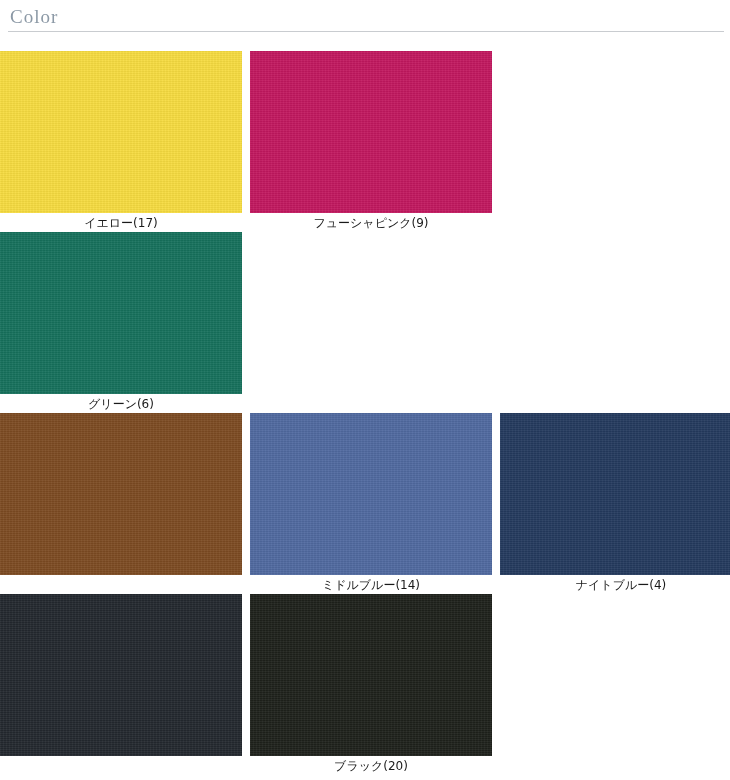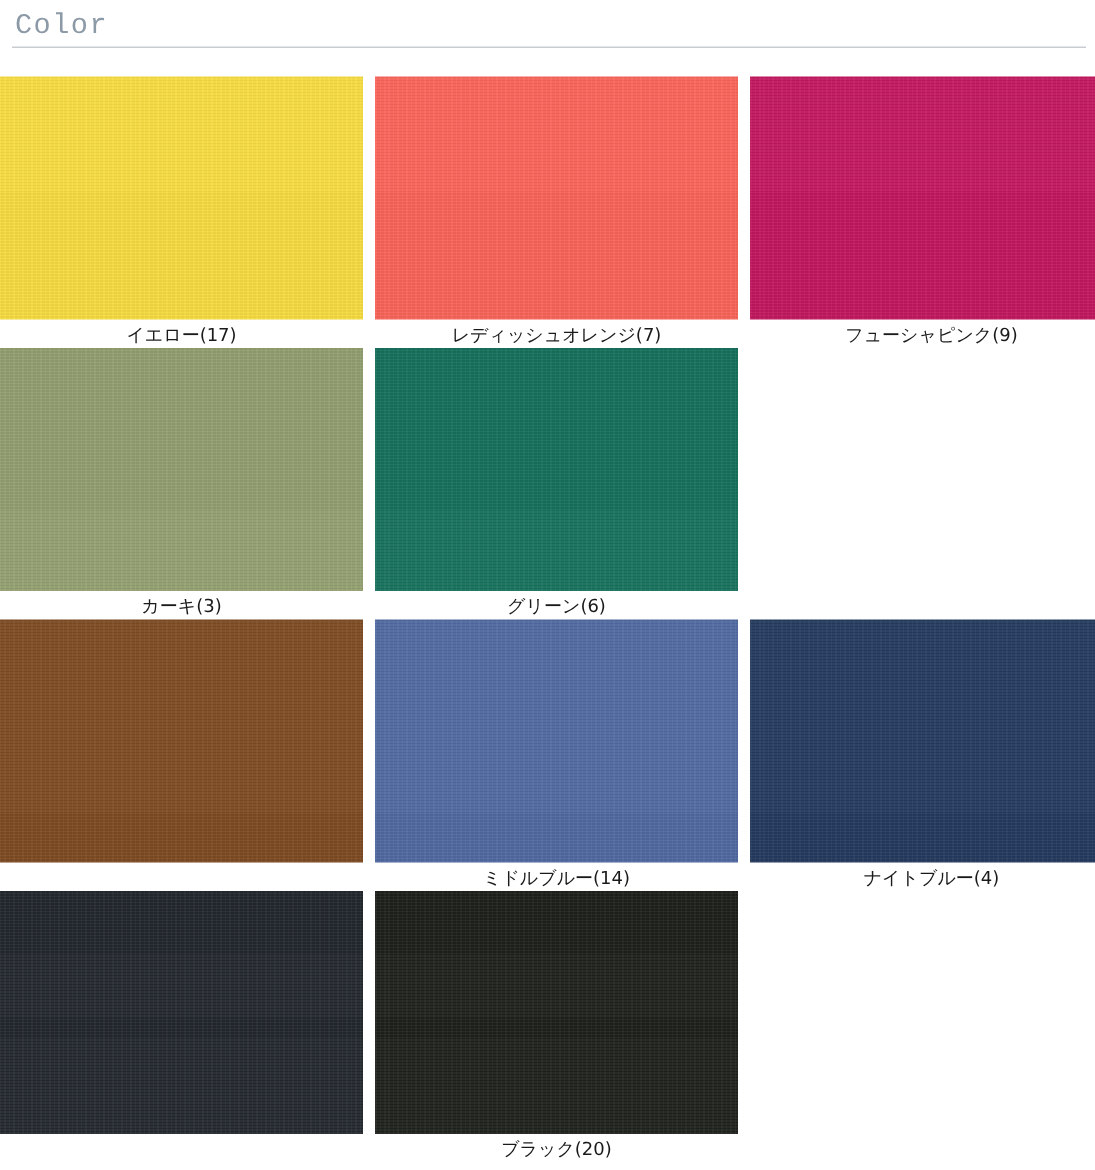--- a/index.html
+++ b/index.html
@@ -21,21 +21,21 @@
     height: 40px;
   }
   .page-title {
     font-size: 19px;
     font-weight: 400;
     letter-spacing: 1px;
     color: #8c99a6;
     line-height: 22px;
     margin: 0;
     padding: 0 0 3px 4px;
-    font-family: Liberation Mono, monospace;
+    font-family: Liberation Serif, serif;
   }
   .title-rule {
     height: 1px;
     background: #c9ccd0;
     margin: 0 6px 0 2px;
   }
 
   
   .swatch-grid {
     width: 730px;
@@ -107,33 +107,25 @@
   <div class="title-rule"></div>
 </div>
 
 <div class="swatch-grid" id="swatch-grid">
     <div class="swatch-row">
       <div class="swatch-cell">
         <div class="swatch-chip" style="background-color: rgb(247, 220, 64);"></div>
         <span class="swatch-label">イエロー(17)</span>
       </div>
       <div class="swatch-cell">
-        <div class="swatch-chip" style="background-color: rgb(250, 100, 89);"></div>
-        <span class="swatch-label">レディッシュオレンジ(7)</span>
-      </div>
-      <div class="swatch-cell">
         <div class="swatch-chip" style="background-color: rgb(194, 24, 95);"></div>
         <span class="swatch-label">フューシャピンク(9)</span>
       </div>
     </div>
     <div class="swatch-row">
-      <div class="swatch-cell">
-        <div class="swatch-chip" style="background-color: rgb(147, 160, 112);"></div>
-        <span class="swatch-label">カーキ(3)</span>
-      </div>
       <div class="swatch-cell">
         <div class="swatch-chip" style="background-color: rgb(22, 113, 92);"></div>
         <span class="swatch-label">グリーン(6)</span>
       </div>
     </div>
     <div class="swatch-row">
       <div class="swatch-cell">
         <div class="swatch-chip" style="background-color: rgb(125, 75, 34);"></div>
       </div>
       <div class="swatch-cell">

